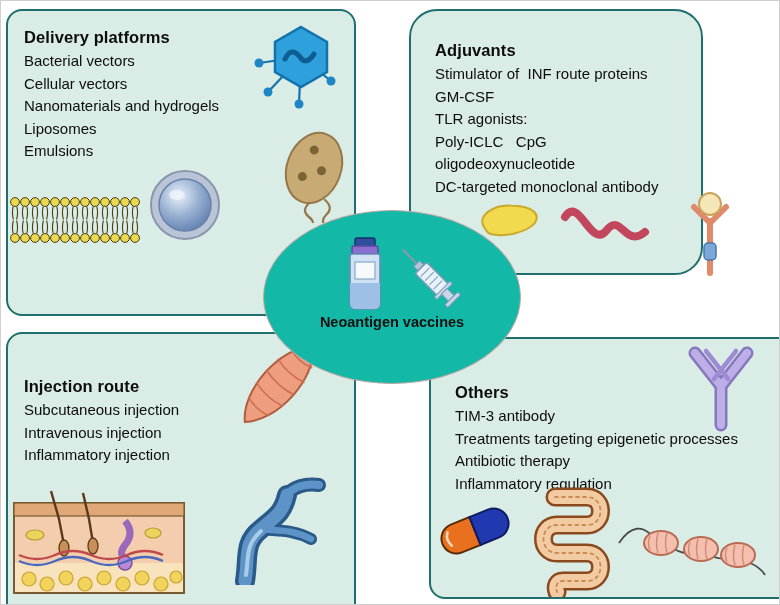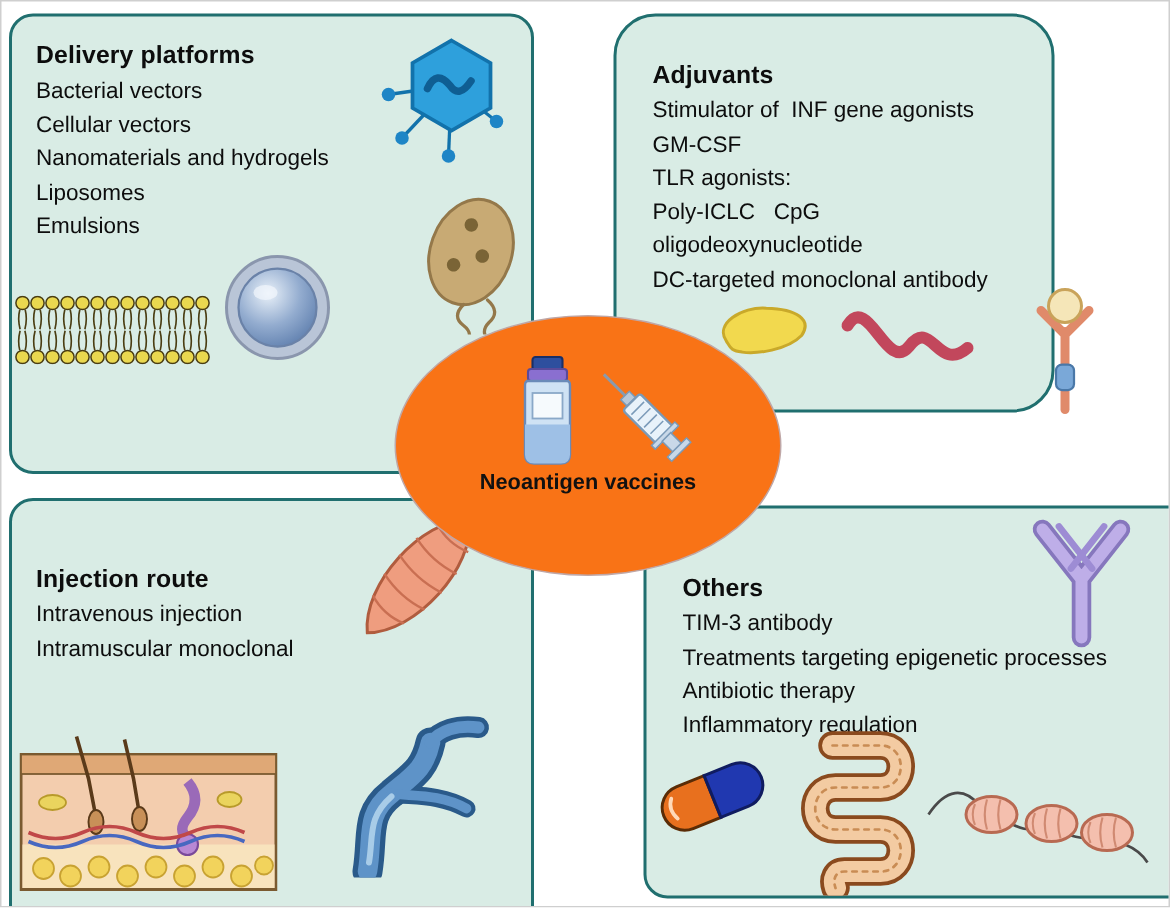--- a/index.html
+++ b/index.html
@@ -14,21 +14,21 @@
 
   #panel-delivery  { left:5px;   top:8px;   width:350px; height:307px; padding:17px 0 0 16px; }
   #panel-adjuvants { left:408px; top:8px;   width:294px; height:266px; padding:30px 12px 0 24px;border-radius:28px; }
   #panel-injection { left:5px;   top:331px; width:350px; height:320px; padding:43px 0 0 16px; }
   #panel-others    { left:408px; top:336px; width:366px; height:262px; padding:44px 0 0 24px;margin-left:20px; }
 
   .icon { position:absolute; line-height:0; }
   .icon svg { display:block; width:100%; height:100%; }
 
   .ellipse { position:absolute; left:262px; top:209px; width:258px; height:174px;
-             background:#f97316; border:1.5px solid #bfa7a7; border-radius:50%; z-index:5; }
+             background:#14b8a6; border:1.5px solid #bfa7a7; border-radius:50%; z-index:5; }
   .center-label { position:absolute; left:0; right:0; top:103px; text-align:center;
                   font-weight:bold; font-size:14.5px; color:#111; }
 
   
   #icon-virus      { left:240px; top:18px;  width:100px; height:95px; }
   #icon-bacterium  { left:274px; top:122px; width:78px;  height:100px; }
   #icon-liposome   { left:148px; top:168px; width:72px;  height:72px; }
   #icon-bilayer    { left:8px;   top:196px; width:132px; height:46px; }
 
   #icon-blob       { left:472px; top:196px; width:72px; height:42px; transform:rotate(-10deg); }
@@ -59,33 +59,34 @@
       <li>Cellular vectors</li>
       <li>Nanomaterials and hydrogels</li>
       <li>Liposomes</li>
       <li>Emulsions</li>
     </ul>
   </section>
 
   <section class="panel" id="panel-adjuvants">
     <h2>Adjuvants</h2>
     <ul>
-      <li>Stimulator of  INF gene agonists</li>
+      <li>Stimulator of  INF route proteins</li>
       <li>GM-CSF</li>
       <li>TLR agonists:</li>
       <li>Poly-ICLC   CpG oligodeoxynucleotide</li>
       <li>DC-targeted monoclonal antibody</li>
     </ul>
   </section>
 
   <section class="panel" id="panel-injection">
     <h2>Injection route</h2>
     <ul>
+      <li>Subcutaneous injection</li>
       <li>Intravenous injection</li>
-      <li>Intramuscular monoclonal</li>
+      <li>Inflammatory injection</li>
     </ul>
   </section>
 
   <section class="panel" id="panel-others">
     <h2>Others</h2>
     <ul>
       <li>TIM-3 antibody</li>
       <li>Treatments targeting epigenetic processes</li>
       <li>Antibiotic therapy</li>
       <li>Inflammatory regulation</li>

